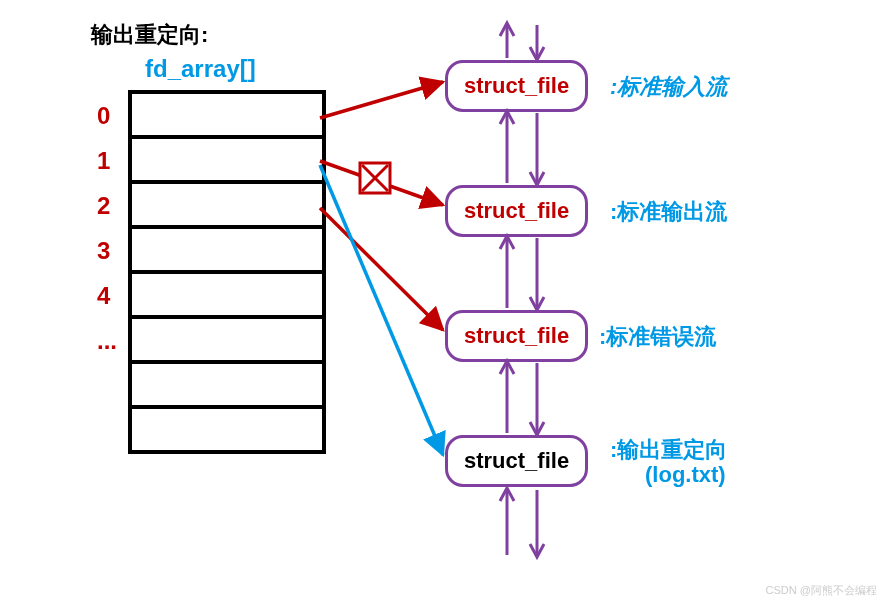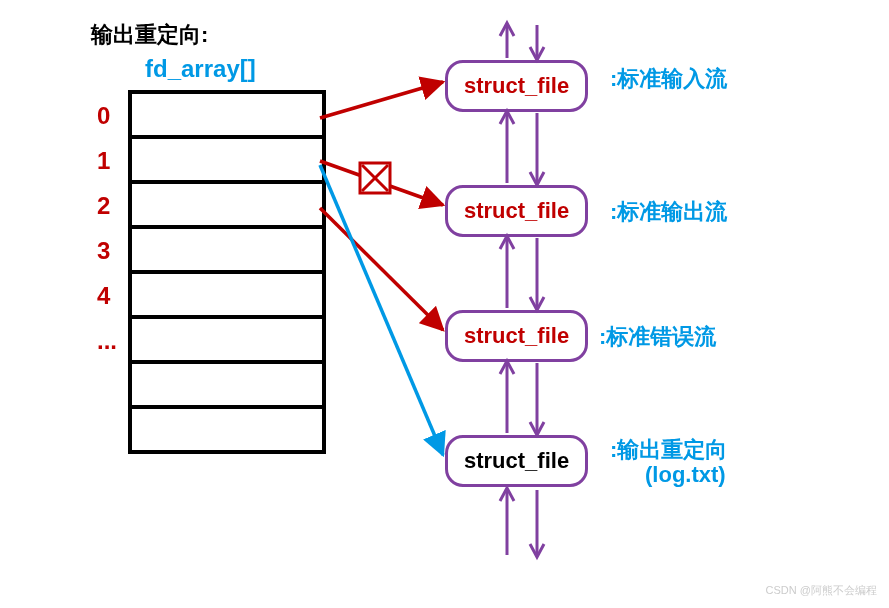--- a/index.html
+++ b/index.html
@@ -96,21 +96,21 @@
   <div class="fd-row">
     <span class="fd-index">...</span>
   </div>
   <div class="fd-row"></div>
   <div class="fd-row"></div>
 </div>
 
 <div class="struct-box red-text" style="left:445px; top:60px;">
   <span>struct_file</span>
 </div>
-<div class="side-label" style="left:610px; top:64px;">:标准输入流</div>
+<div class="side-label" style="left:610px; top:72px;font-style:italic;">:标准输入流</div>
 
 <div class="struct-box red-text" style="left:445px; top:185px;">
   <span>struct_file</span>
 </div>
 <div class="side-label" style="left:610px; top:197px;text-align:center;">:标准输出流</div>
 
 <div class="struct-box red-text" style="left:445px; top:310px;">
   <span>struct_file</span>
 </div>
 <div class="side-label" style="left:599px; top:322px;">:标准错误流</div>

